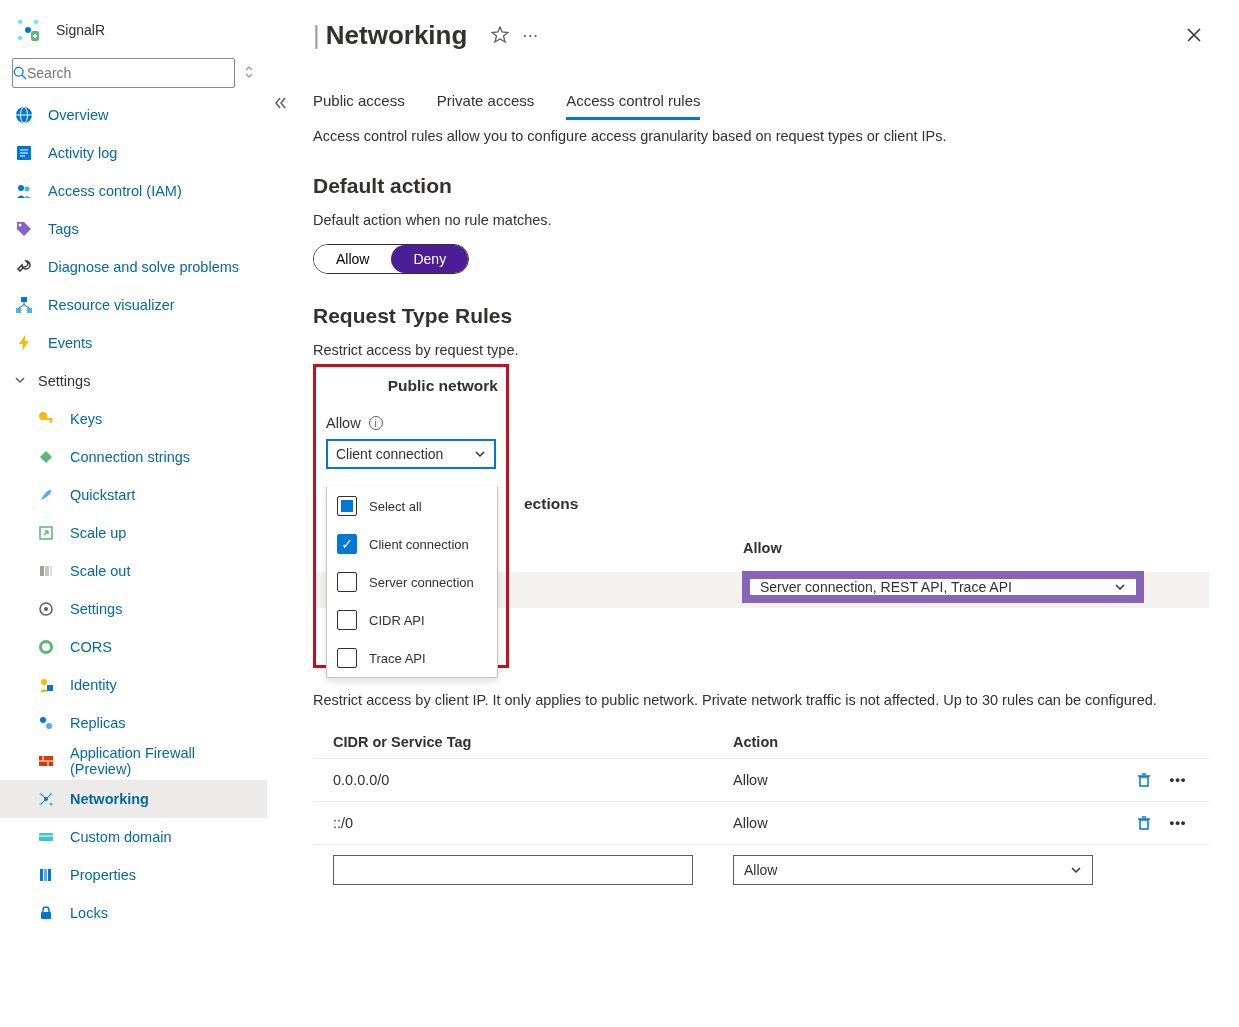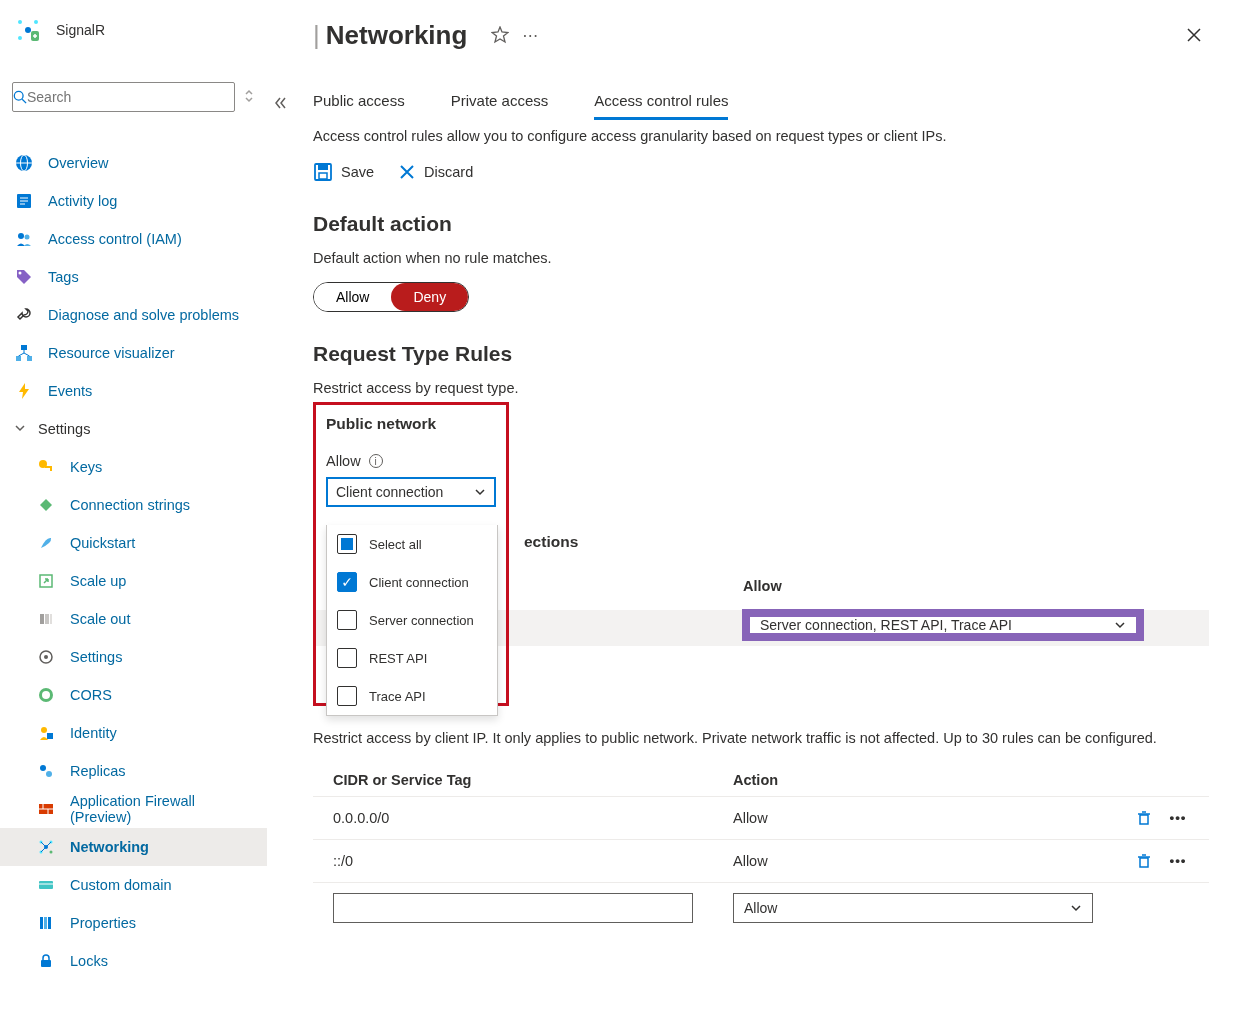--- a/index.html
+++ b/index.html
@@ -13,21 +13,20 @@
     overflow: hidden;
   }
   .page { display: flex; height: 100%; }
   
   .sidebar {
     width: 285px;
     border-right: none;
     display: flex;
     flex-direction: column;
     padding-top: 10px;
-    gap: 24px;
   }
   .sidebar-header {
     display: flex;
     align-items: center;
     padding: 6px 14px 14px 14px;
   }
   .brand-icon {
     width: 28px; height: 28px;
     display: inline-flex; align-items:center; justify-content:center;
   }
@@ -81,21 +80,21 @@
   .star-btn, .more-btn, .close-btn {
     background:none; border:none; cursor:pointer; color:#605e5c;
     width:30px; height:30px; display:inline-flex; align-items:center; justify-content:center;
     font-size:16px;
   }
   .star-btn { margin-left:18px; }
   .close-btn { margin-left:auto; margin-right:30px; font-size:18px; color:#323130; }
 
   .content-scroll { flex:1; overflow-y:auto; padding-right:30px; }
 
-  .tabs { display:flex; gap:46px; margin-top:28px; border-bottom:0; }
+  .tabs { display:flex; gap:32px; margin-top:28px; border-bottom:0; }
   .tab {
     padding-bottom:8px; cursor:pointer; font-size:15px; color:#323130;
     border-bottom:3px solid transparent;
   }
   .tab.active { border-bottom-color:#0078d4; font-weight:400; }
 
   .desc { margin-top:8px; font-size:14.5px; color:#323130; }
 
   .cmd-bar { display:flex; gap:24px; margin-top:18px; }
   .cmd-btn {
@@ -108,31 +107,31 @@
   .sub { margin-top:14px; font-size:14.5px; }
 
   .toggle-pill {
     display:inline-flex; margin-top:16px; border:1px solid #323130;
     border-radius:18px; overflow:hidden; height:30px;
   }
   .pill-opt {
     padding:0 22px; display:flex; align-items:center; font-size:14px;
     background:#fff; border:none; cursor:pointer;
   }
-  .pill-opt.active { background:#b91c1c; color:#fff; border-radius:16px; }
+  .pill-opt.active { background:#4c1d95; color:#fff; border-radius:16px; }
   
   .public-net-block {
     border:3px solid #c50f1f;
     border-color:#c50f1f;
     width:196px;
     padding-bottom:0;
     margin-top:6px;
     position:relative;
   }
-  .pn-inner { padding:10px 8px 0 10px; }
+  .pn-inner { padding:10px 8px 0 10px;text-align:right; }
   .pn-title { font-weight:600; font-size:15.5px; }
   .allow-row { display:flex; align-items:center; gap:8px; margin-top:20px; font-size:14.5px;}
   .info-icon { width:14px; height:14px; border:1px solid #605e5c; border-radius:50%; display:inline-flex; align-items:center; justify-content:center; font-size:10px; color:#605e5c;}
   .combo {
     margin-top:8px; margin-left:10px; margin-right:10px;
     border:2px solid #0078d4; height:30px; display:flex; align-items:center;
     justify-content:space-between; padding:0 8px; font-size:14px; cursor:pointer;
     background:#fff;
   }
   .dropdown {
@@ -464,36 +463,20 @@
 
     <div class="content-scroll">
       <div class="tabs">
         <div class="tab"><span>Public access</span></div>
         <div class="tab"><span>Private access</span></div>
         <div class="tab active"><span>Access control rules</span></div>
       </div>
 
       <p class="desc">Access control rules allow you to configure access granularity based on request types or client IPs.</p>
 
-      <div class="cmd-bar">
-        <button class="cmd-btn">
-          <svg width="20" height="20" viewBox="0 0 20 20">
-              <rect x="2" y="2" width="16" height="16" rx="1" fill="none" stroke="#0078d4" stroke-width="1.8"></rect>
-              <rect x="5" y="2" width="10" height="6" fill="#0078d4"></rect>
-              <rect x="6" y="11" width="8" height="6" fill="none" stroke="#0078d4" stroke-width="1.5"></rect>
-            </svg>
-          <span>Save</span>
-        </button>
-        <button class="cmd-btn">
-          <svg width="18" height="18" viewBox="0 0 18 18">
-              <path d="M3 3 L15 15 M15 3 L3 15" stroke="#0078d4" stroke-width="2"></path>
-            </svg>
-          <span>Discard</span>
-        </button>
-      </div>
 
       <h2 class="section">Default action</h2>
       <p class="sub">Default action when no rule matches.</p>
       <div class="toggle-pill">
         <button class="pill-opt">
             <span>Allow</span>
           </button>
         <button class="pill-opt active">
             <span>Deny</span>
           </button>
@@ -525,21 +508,21 @@
             <div class="dd-item">
               <span class="cb checked"></span>
               <span>Client connection</span>
             </div>
             <div class="dd-item">
               <span class="cb"></span>
               <span>Server connection</span>
             </div>
             <div class="dd-item">
               <span class="cb"></span>
-              <span>REST API</span>
+              <span>CIDR API</span>
             </div>
             <div class="dd-item">
               <span class="cb"></span>
               <span>Trace API</span>
             </div>
           </div>
           <span class="peek-text">ections</span>
           <div style="height:196px;"></div>
         </div>
 

